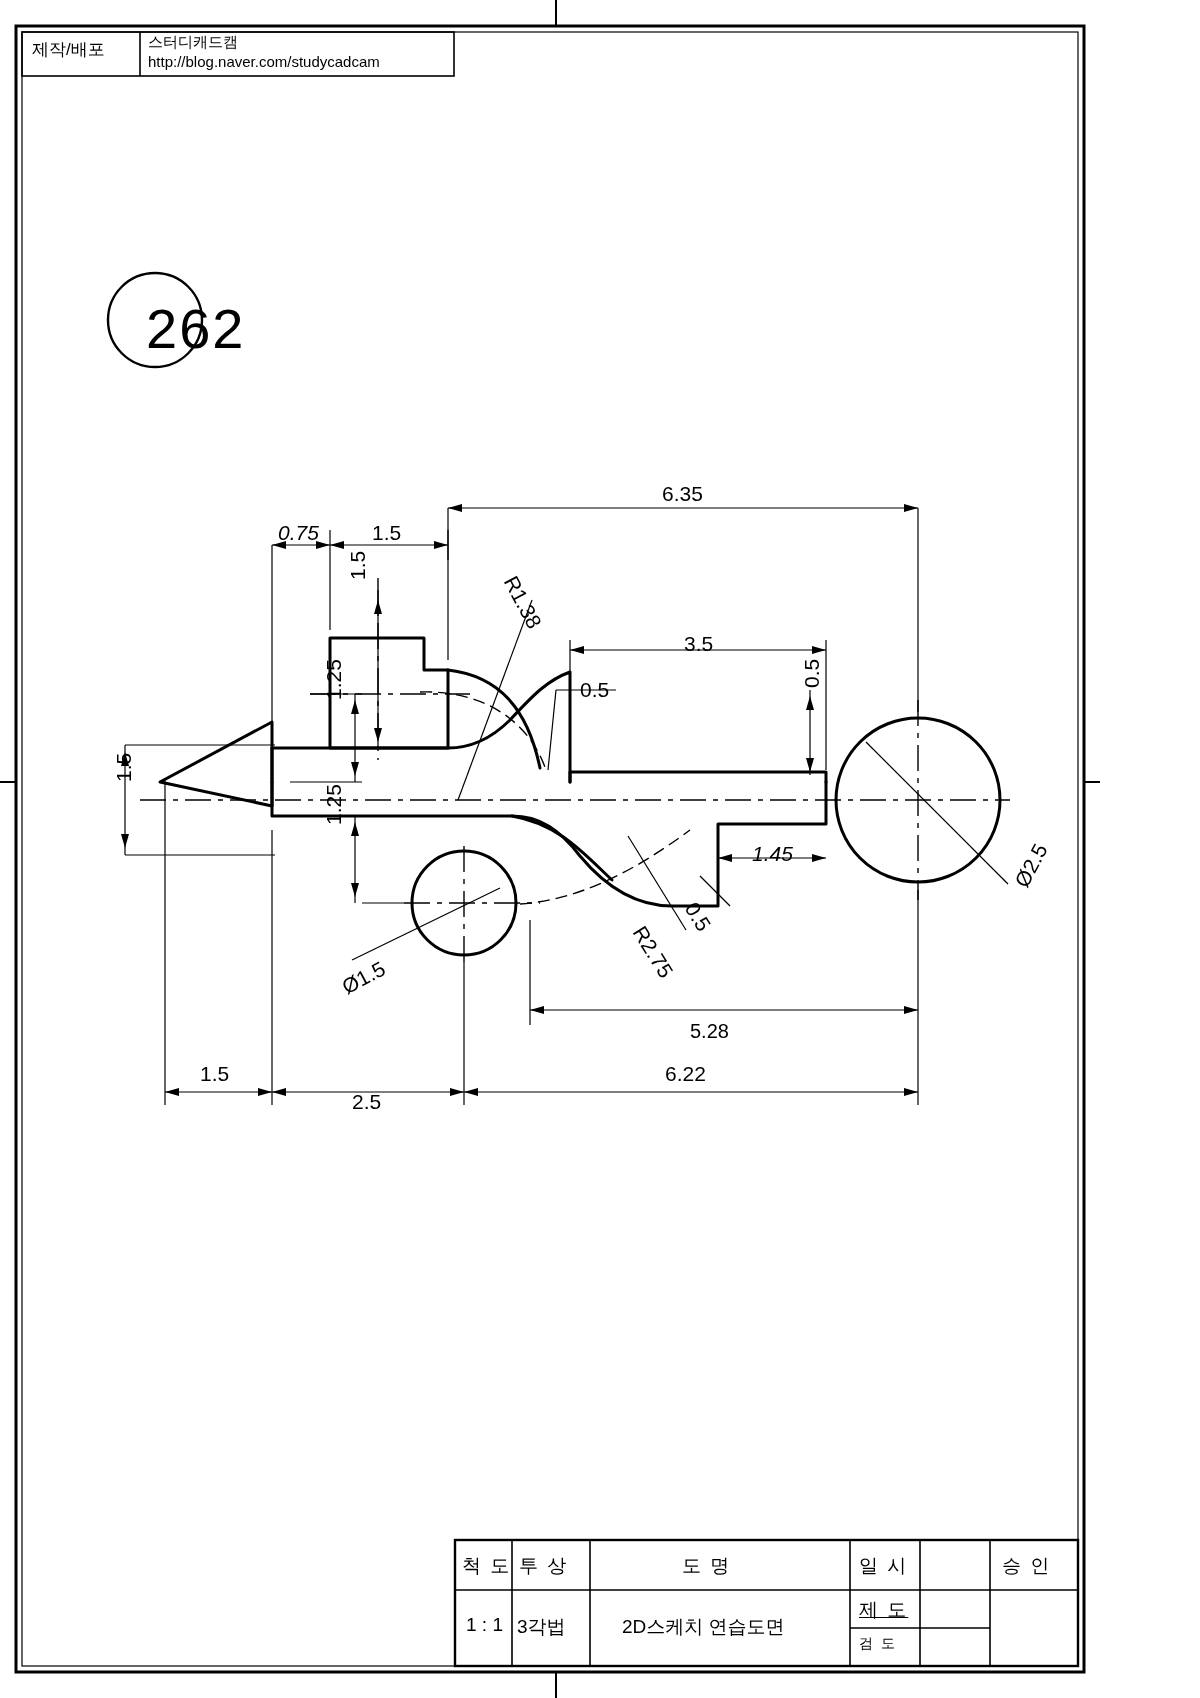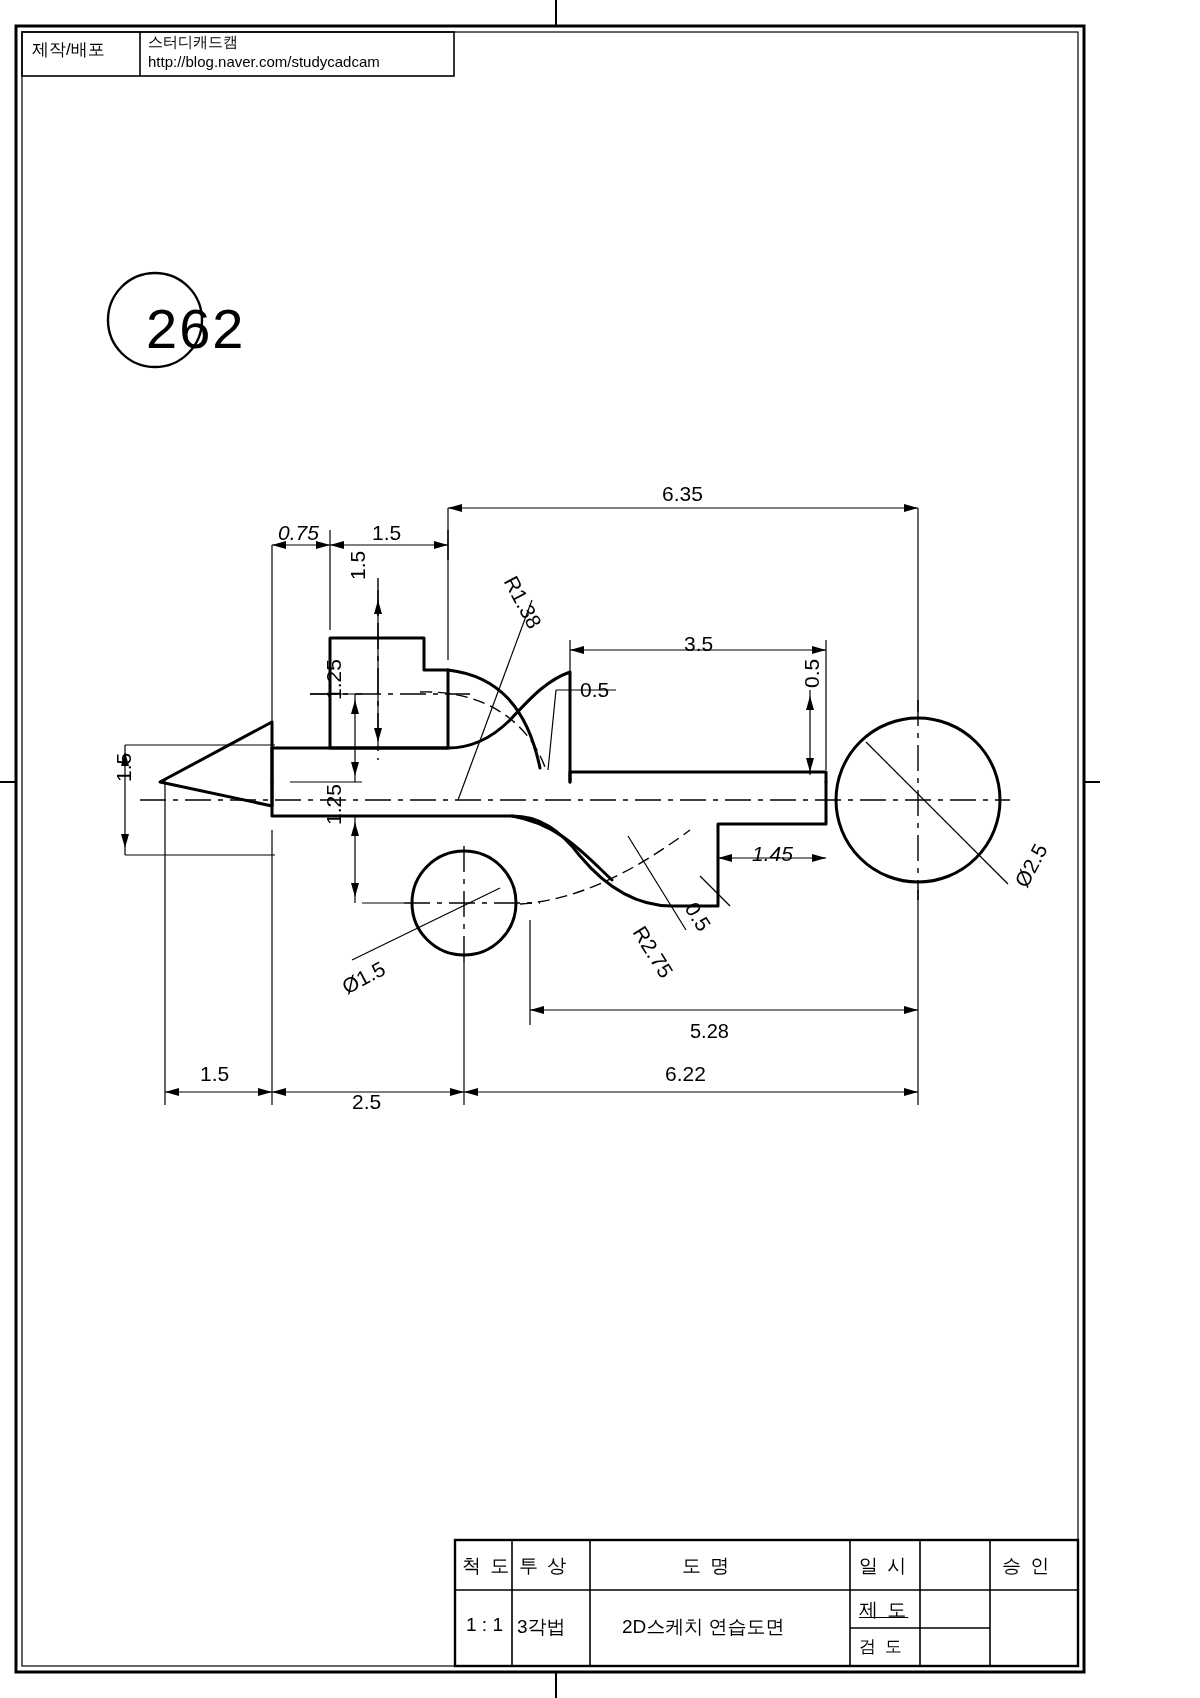--- a/index.html
+++ b/index.html
@@ -245,16 +245,16 @@
   <div class="txt" style="left:462px; top:1553px; font-size:19px; letter-spacing:2px;">척  도</div>
   <div class="txt" style="left:519px; top:1553px; font-size:19px; letter-spacing:2px;text-align:center;">투  상</div>
   <div class="txt" style="left:672px; top:1553px; font-size:19px; letter-spacing:2px;margin-left:10px;">도      명</div>
   <div class="txt" style="left:859px; top:1553px; font-size:19px; letter-spacing:2px;">일   시</div>
   <div class="txt" style="left:1002px; top:1553px; font-size:19px; letter-spacing:2px;">승  인</div>
 
   <div class="txt" style="left:466px; top:1614px; font-size:19px;">1 : 1</div>
   <div class="txt" style="left:517px; top:1614px; font-size:19px;">3각법</div>
   <div class="txt" style="left:622px; top:1614px; font-size:19px;">2D스케치 연습도면</div>
   <div class="txt" style="left:859px; top:1597px; font-size:19px; letter-spacing:2px;text-decoration:underline;">제  도</div>
-  <div class="txt" style="left:859px; top:1635px; font-size:17px; letter-spacing:2px;">검  도</div>
+  <div class="txt" style="left:859px; top:1635px; font-size:14px; letter-spacing:2px;">검  도</div>
   <div class="txt" style="left:930px; top:1553px; font-size:19px;"></div>
   <div class="txt" style="left:1000px; top:1600px; font-size:19px;"></div>
 </div>
 
 </body></html>

